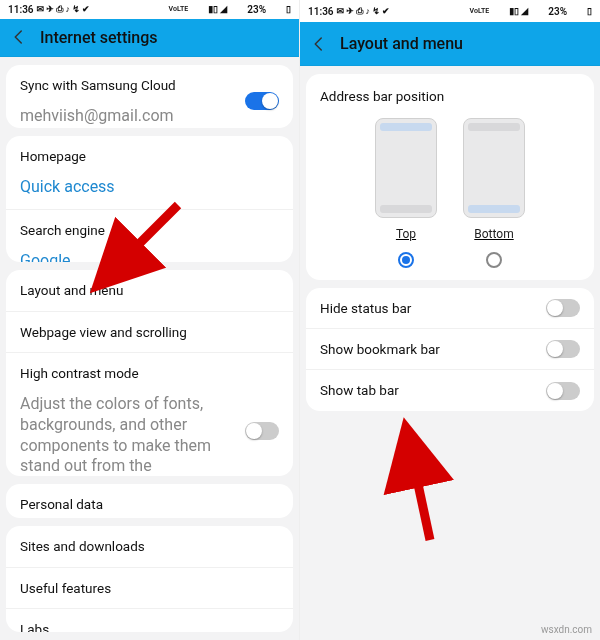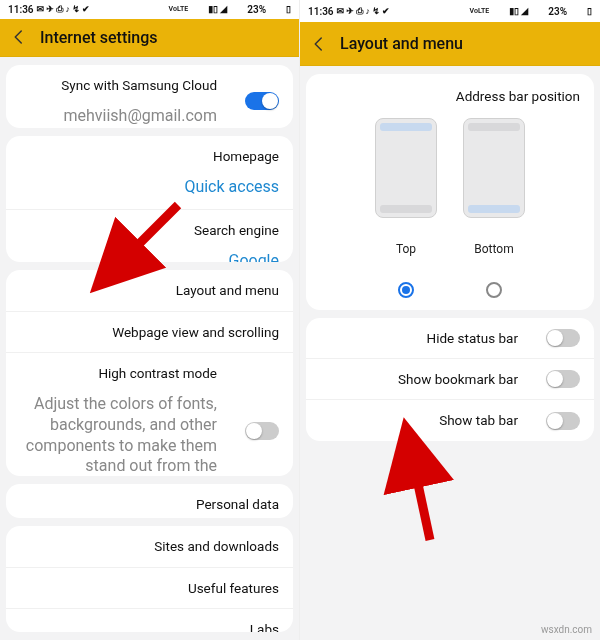--- a/index.html
+++ b/index.html
@@ -8,21 +8,20 @@
     background: #fff;
     width: 600px;
     height: 640px;
     overflow: hidden;
     position: relative;
   }
   .screens {
     display: flex;
     width: 600px;
     height: 492px;
-    text-align: right;
   }
   .screen {
     width: 300px;
     height: 640px;
     background: #f3f3f4;
     display: flex;
     flex-direction: column;
     border-right: 1px solid #eee;
   }
   .screen:last-child { border-right: none; }
@@ -38,21 +37,21 @@
     font-size: 10px;
     font-weight: 600;
     color: #111;
   }
   .status-left { display: flex; align-items: center; gap: 3px; }
   .status-right { display: flex; align-items: center; gap: 20px; }
   .status-ic { font-size: 9px; line-height: 1; }
 
   
   .header {
-    background: #eab308;
+    background: #0ea5e9;
     height: 44px;
     display: flex;
     align-items: center;
     padding: 0 10px;
     gap: 12px;
     border-bottom: 1px solid rgba(0,0,0,0.04);
     margin-bottom: 8px;
   }
   .header .back-icon { width: 18px; height: 18px; }
   .header-title { font-size: 16px; font-weight: 500; color: #111; }
@@ -88,21 +87,21 @@
     background: #fff; box-shadow: 0 1px 2px rgba(0,0,0,0.3);
     transition: none;
   }
   .toggle.on { background: #1a73e8; }
   .toggle.on::after { left: auto; right: 1px; }
 
   
   .addr-section { padding: 14px 14px 12px; }
   .addr-title { font-size: 13.5px; color: #111; margin-bottom: 14px; }
   .addr-options { display: flex; justify-content: center; gap: 26px; }
-  .addr-opt { display: flex; flex-direction: column; align-items: center; gap: 24px; }
+  .addr-opt { display: flex; flex-direction: column; align-items: center; gap: 9px; text-decoration: underline; }
   .phone {
     width: 62px; height: 100px; border: 1px solid #d0d0d0;
     border-radius: 8px; background: #e9e9ea; position: relative;
   }
   .phone .bar-top, .phone .bar-bottom {
     position: absolute; left: 4px; right: 4px; height: 8px;
     background: #c7d9ef; border-radius: 3px;
   }
   .phone .bar-top { top: 4px; }
   .phone .bar-bottom { bottom: 4px; background: #d8d8da; }

